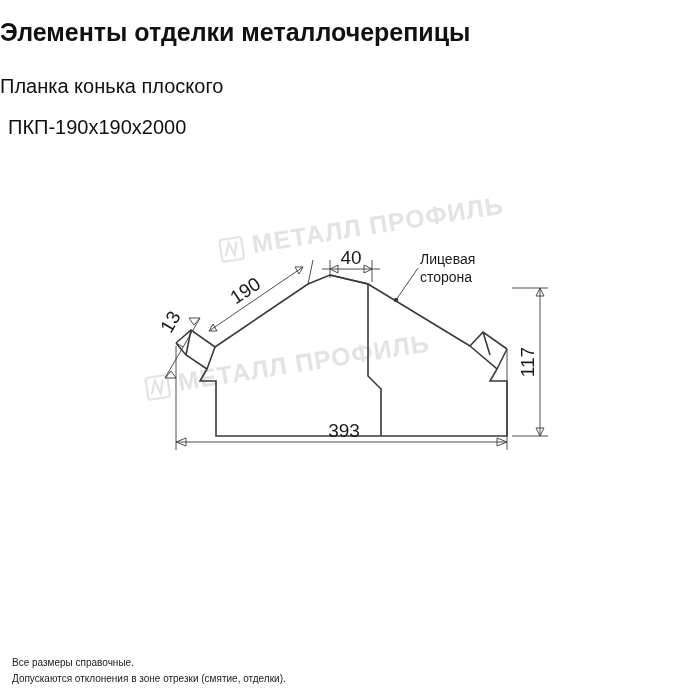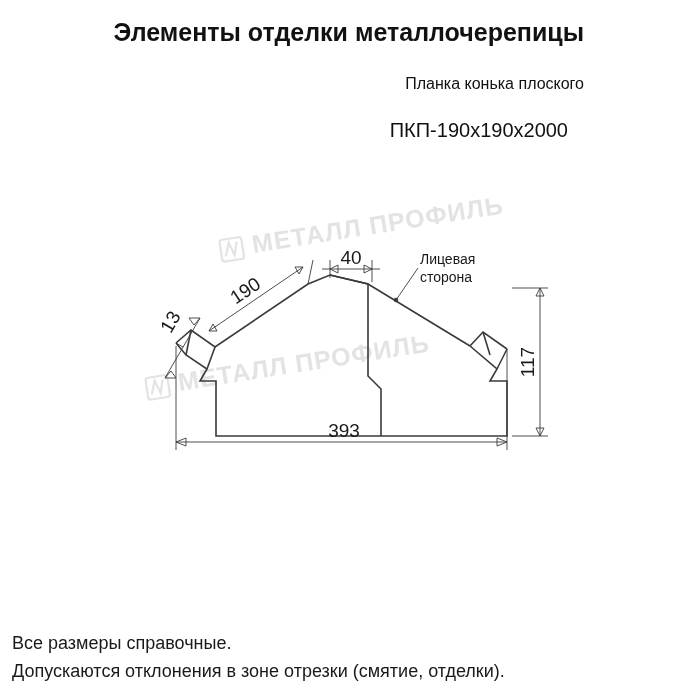--- a/index.html
+++ b/index.html
@@ -17,55 +17,55 @@
   }
   .page {
     position: absolute;
     inset: 0;
   }
   .title-block {
     position: absolute;
     top: 18px;
     left: 0;
     width: 584px;
-    text-align: right;
+    text-align: left;
   }
   .main-title {
     font-size: 25px;
     font-weight: bold;
     letter-spacing: 0px;
     margin: 0;
     color: #111111;
   }
   .sub-title {
-    font-size: 16px;
+    font-size: 20px;
     font-weight: normal;
     margin: 0;
     padding-top: 28px;
     color: #111111;
   }
   .code-title {
     font-size: 20px;
     font-weight: normal;
-    margin: 16px;
+    margin: 8px;
     padding-top: 10px;
     color: #111111;
   }
   .drawing {
     position: absolute;
     top: 150px;
     left: 0;
     width: 700px;
     height: 360px;
   }
   .footnotes {
     position: absolute;
     left: 12px;
     bottom: 14px;
-    font-size: 18px;
+    font-size: 10px;
     line-height: 1.55;
     color: #1a1a1a;
   }
   .footnotes div {
     white-space: nowrap;
   }
   svg { display: block; }
   .wm text {
     fill: #e3e3e3;
     font-family: "Liberation Sans", sans-serif;

